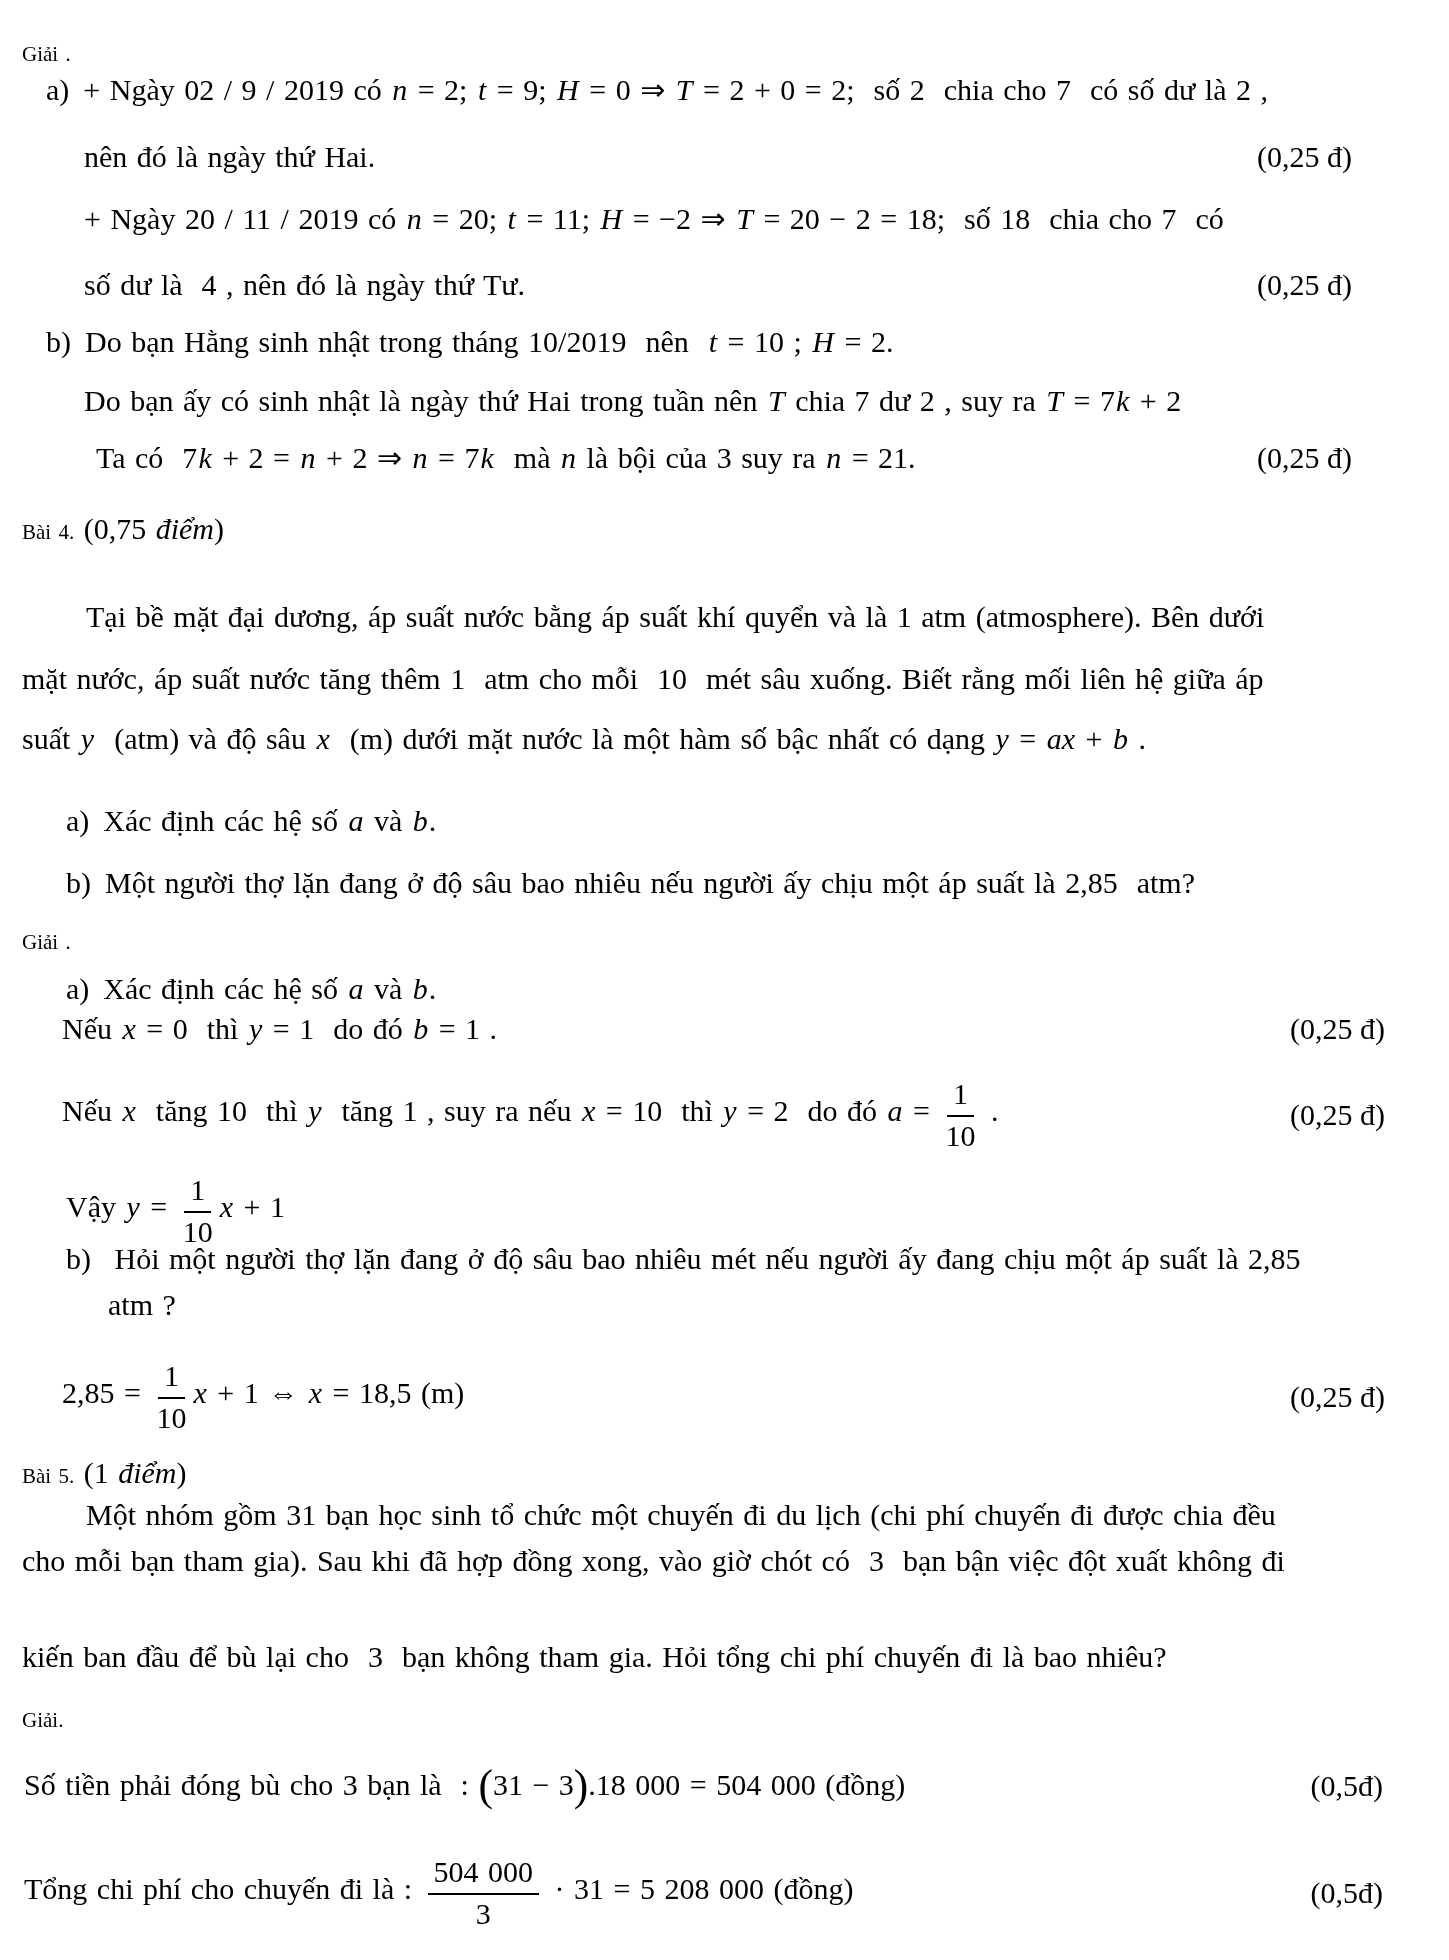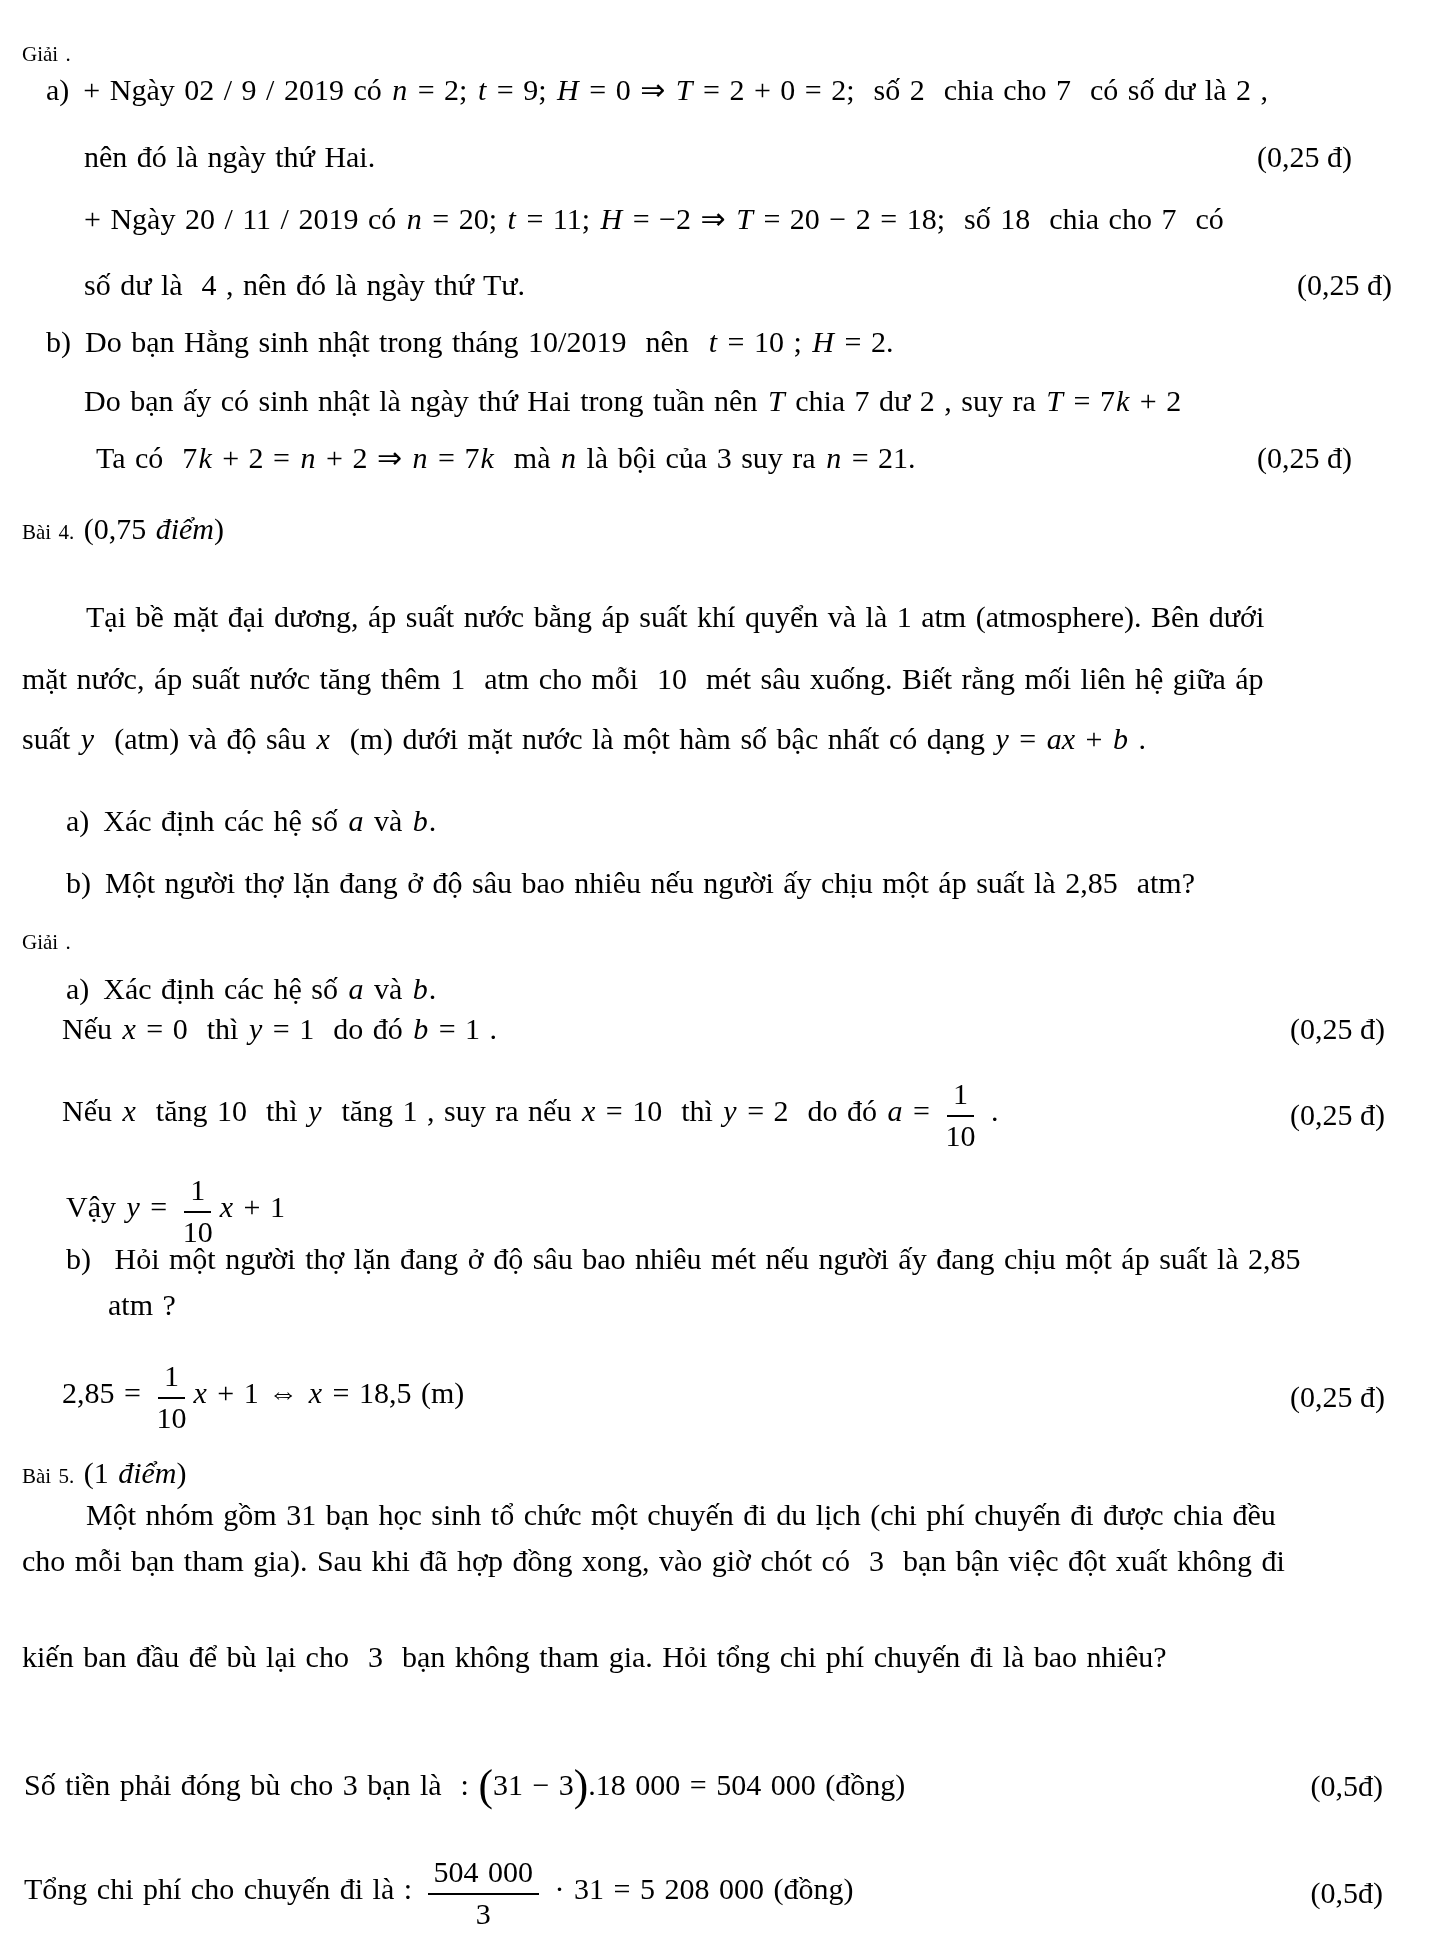--- a/index.html
+++ b/index.html
@@ -40,21 +40,21 @@
   <div class="line" style="top:72px;padding-left:46px;">
       <span class="seg"><span class="lbl">a)</span>+ Ngày 02 / 9 / 2019 có <span class="m">n</span> = 2; <span class="m">t</span> = 9; <span class="m">H</span> = 0 ⇒ <span class="m">T</span> = 2 + 0 = 2;  số 2  chia cho 7  có số dư là 2 ,</span>
     </div>
   <div class="line" style="top:140px;padding-left:84px;padding-right:97px;">
       <span class="seg">nên đó là ngày thứ Hai.</span>
       <span class="score">(0,25 đ)</span>
     </div>
   <div class="line" style="top:201px;padding-left:84px;">
       <span class="seg">+ Ngày 20 / 11 / 2019 có <span class="m">n</span> = 20; <span class="m">t</span> = 11; <span class="m">H</span> = −2 ⇒ <span class="m">T</span> = 20 − 2 = 18;  số 18  chia cho 7  có</span>
     </div>
-  <div class="line" style="top:268px;padding-left:84px;padding-right:57px;">
+  <div class="line" style="top:268px;padding-left:84px;padding-right:97px;">
       <span class="seg">số dư là  4 , nên đó là ngày thứ Tư.</span>
       <span class="score">(0,25 đ)</span>
     </div>
   <div class="line" style="top:325px;padding-left:46px;">
       <span class="seg"><span class="lbl">b)</span>Do bạn Hằng sinh nhật trong tháng 10/2019  nên  <span class="m">t</span> = 10 ; <span class="m">H</span> = 2.</span>
     </div>
   <div class="line" style="top:384px;padding-left:84px;">
       <span class="seg">Do bạn ấy có sinh nhật là ngày thứ Hai trong tuần nên <span class="m">T</span> chia 7 dư 2 , suy ra <span class="m">T</span> = 7<span class="m">k</span> + 2</span>
     </div>
   <div class="line" style="top:440px;padding-left:96px;padding-right:97px;">
@@ -111,20 +111,23 @@
     </div>
   <div class="line" style="top:1498px;padding-left:86px;">
       <span class="seg">Một nhóm gồm 31 bạn học sinh tổ chức một chuyến đi du lịch (chi phí chuyến đi được chia đều</span>
     </div>
   <div class="line" style="top:1544px;padding-left:22px;">
       <span class="seg">cho mỗi bạn tham gia). Sau khi đã hợp đồng xong, vào giờ chót có  3  bạn bận việc đột xuất không đi</span>
     </div>
   <div class="line" style="top:1640px;padding-left:22px;">
       <span class="seg">kiến ban đầu để bù lại cho  3  bạn không tham gia. Hỏi tổng chi phí chuyến đi là bao nhiêu?</span>
     </div>
+  <div class="line" style="top:1700px;padding-left:22px;">
+      <span class="seg"><span class="bold">Giải.</span></span>
+    </div>
   <div class="line" style="top:1764px;padding-left:24px;padding-right:66px;">
       <span class="seg">Số tiền phải đóng bù cho 3 bạn là  : <span class="bp">(</span>31 − 3<span class="bp">)</span>.18 000 = 504 000 (đồng)</span>
       <span class="score">(0,5đ)</span>
     </div>
   <div class="line" style="top:1854px;padding-left:24px;padding-right:66px;">
       <span class="seg">Tổng chi phí cho chuyến đi là : <span class="frac"><span class="num">504 000</span><span class="den">3</span></span> · 31 = 5 208 000 (đồng)</span>
       <span class="score">(0,5đ)</span>
     </div>
 </div>
 

